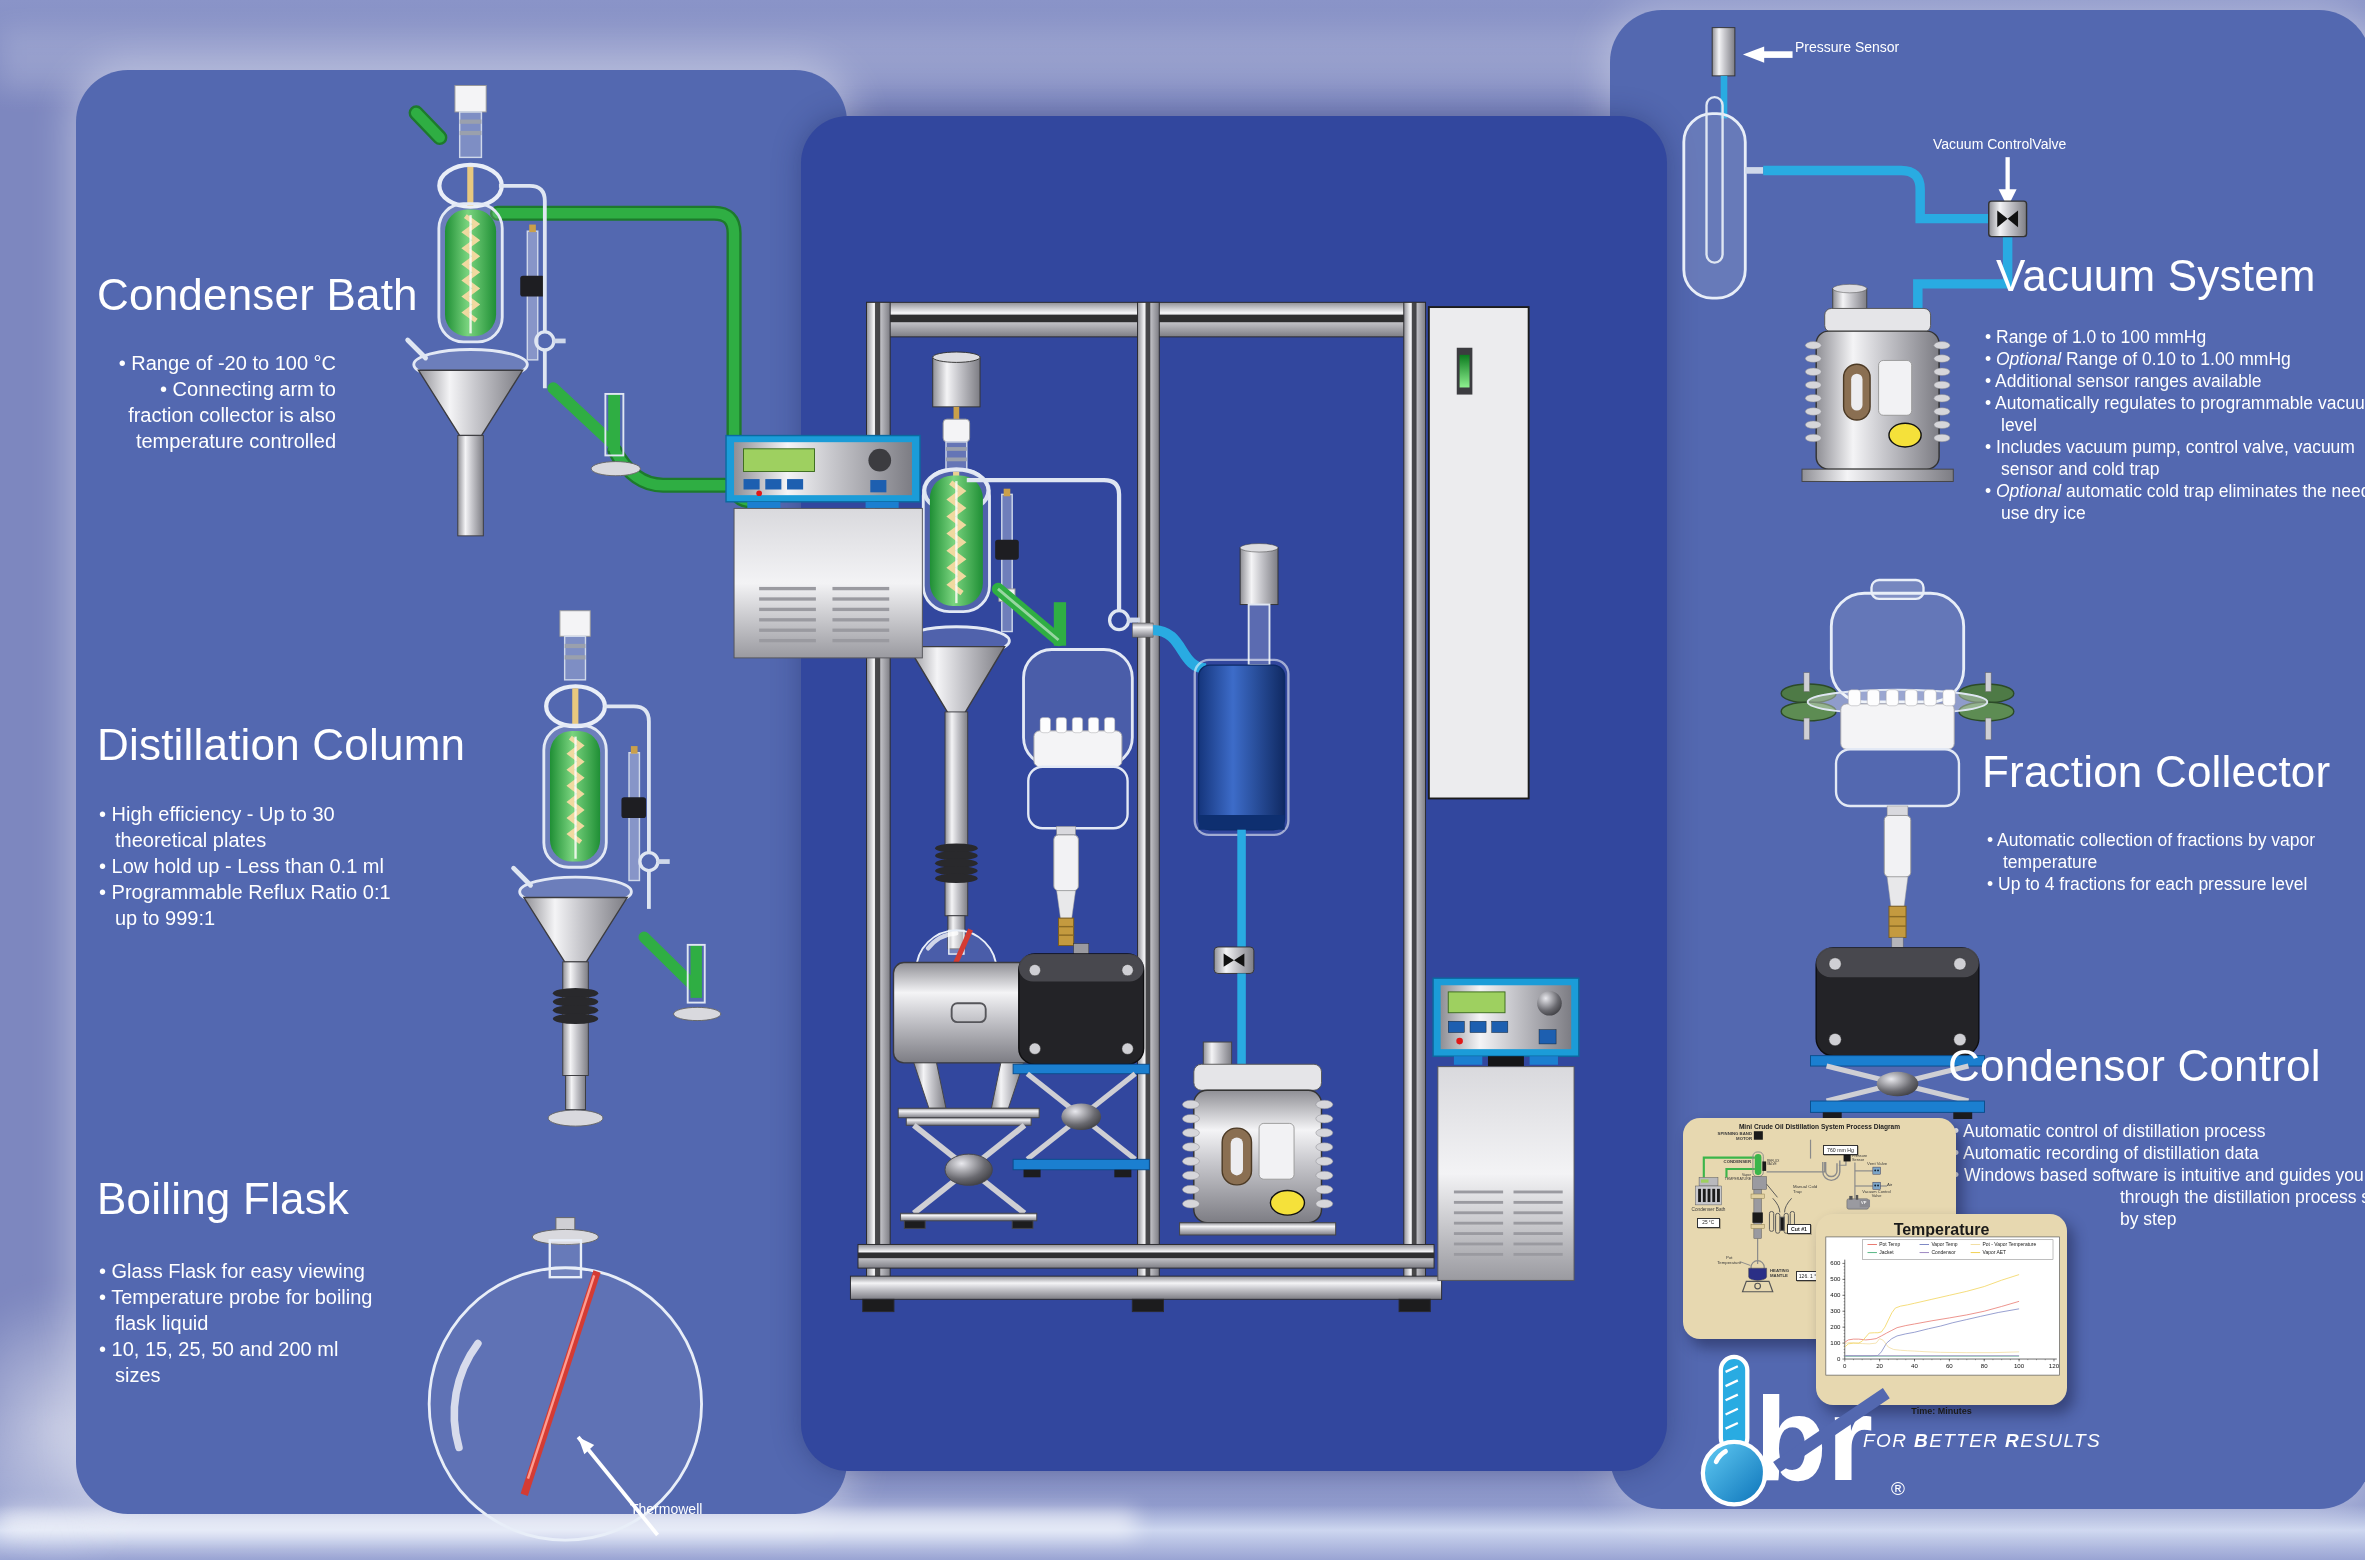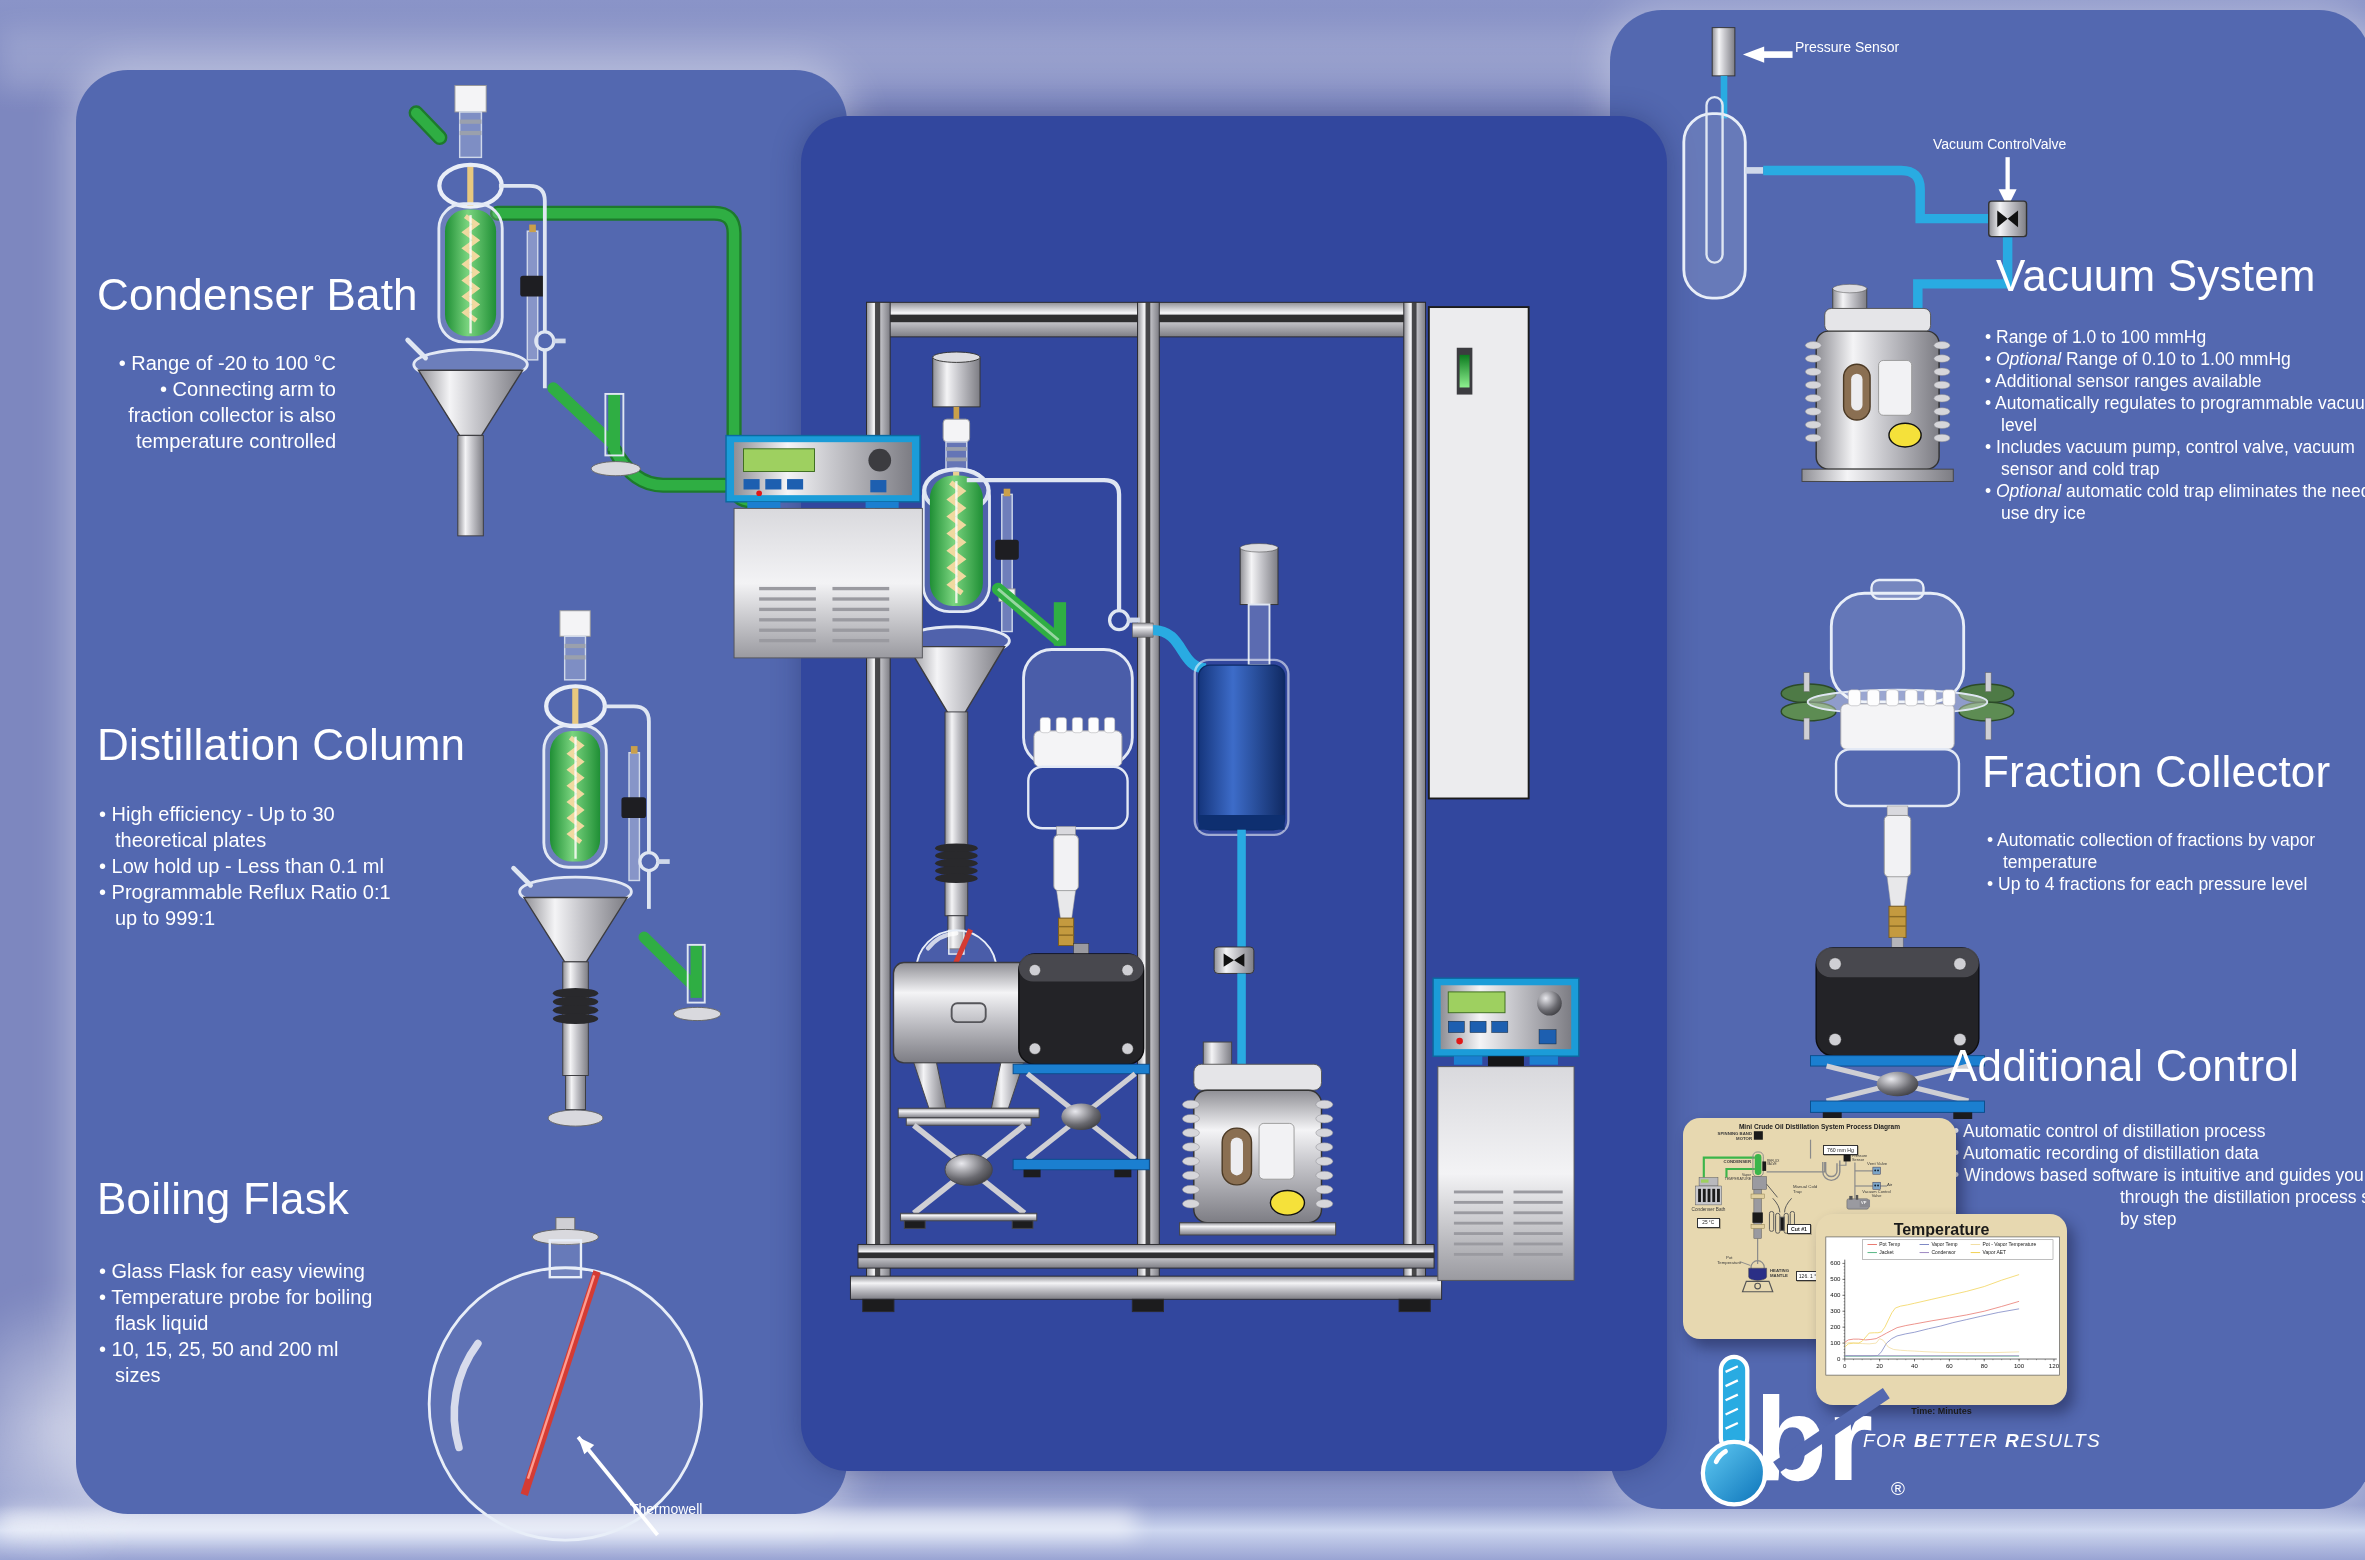--- a/index.html
+++ b/index.html
@@ -581,21 +581,21 @@
     <li><i></i><span>Includes vacuum pump, control valve, vacuum sensor and cold trap</span></li>
     <li><i>Optional</i><span> automatic cold trap eliminates the need to use dry ice</span></li>
   </ul>
 
   <div class="title" style="left:1982px;top:747px;">Fraction Collector</div>
   <ul class="bullets lh-right" style="left:1987px;top:829px;width:350px;">
     <li>Automatic collection of fractions by vapor temperature</li>
     <li>Up to 4 fractions for each pressure level</li>
   </ul>
 
-  <div class="title" style="left:1948px;top:1041px;">Additional Control</div>
+  <div class="title" style="left:1948px;top:1041px;">Condensor Control</div>
   <ul class="bullets lh-right" style="left:1953px;top:1120px;width:454px;">
     <li>Automatic control of distillation process</li>
     <li>Automatic recording of distillation data</li>
     <li class="deep">Windows based software is intuitive and guides you through the distillation process step by step</li>
   </ul>
 
   <div class="card" style="left:1683px;top:1118px;width:273px;height:221px;">
     <div id="pd-title" style="top:4.7px;">Mini Crude Oil Distillation System Process Diagram</div>
     <svg style="left:0;top:0;" width="273" height="221" viewBox="0 0 578 468">
       <g fill="none" stroke="#8a8a8a" stroke-width="2.5">

